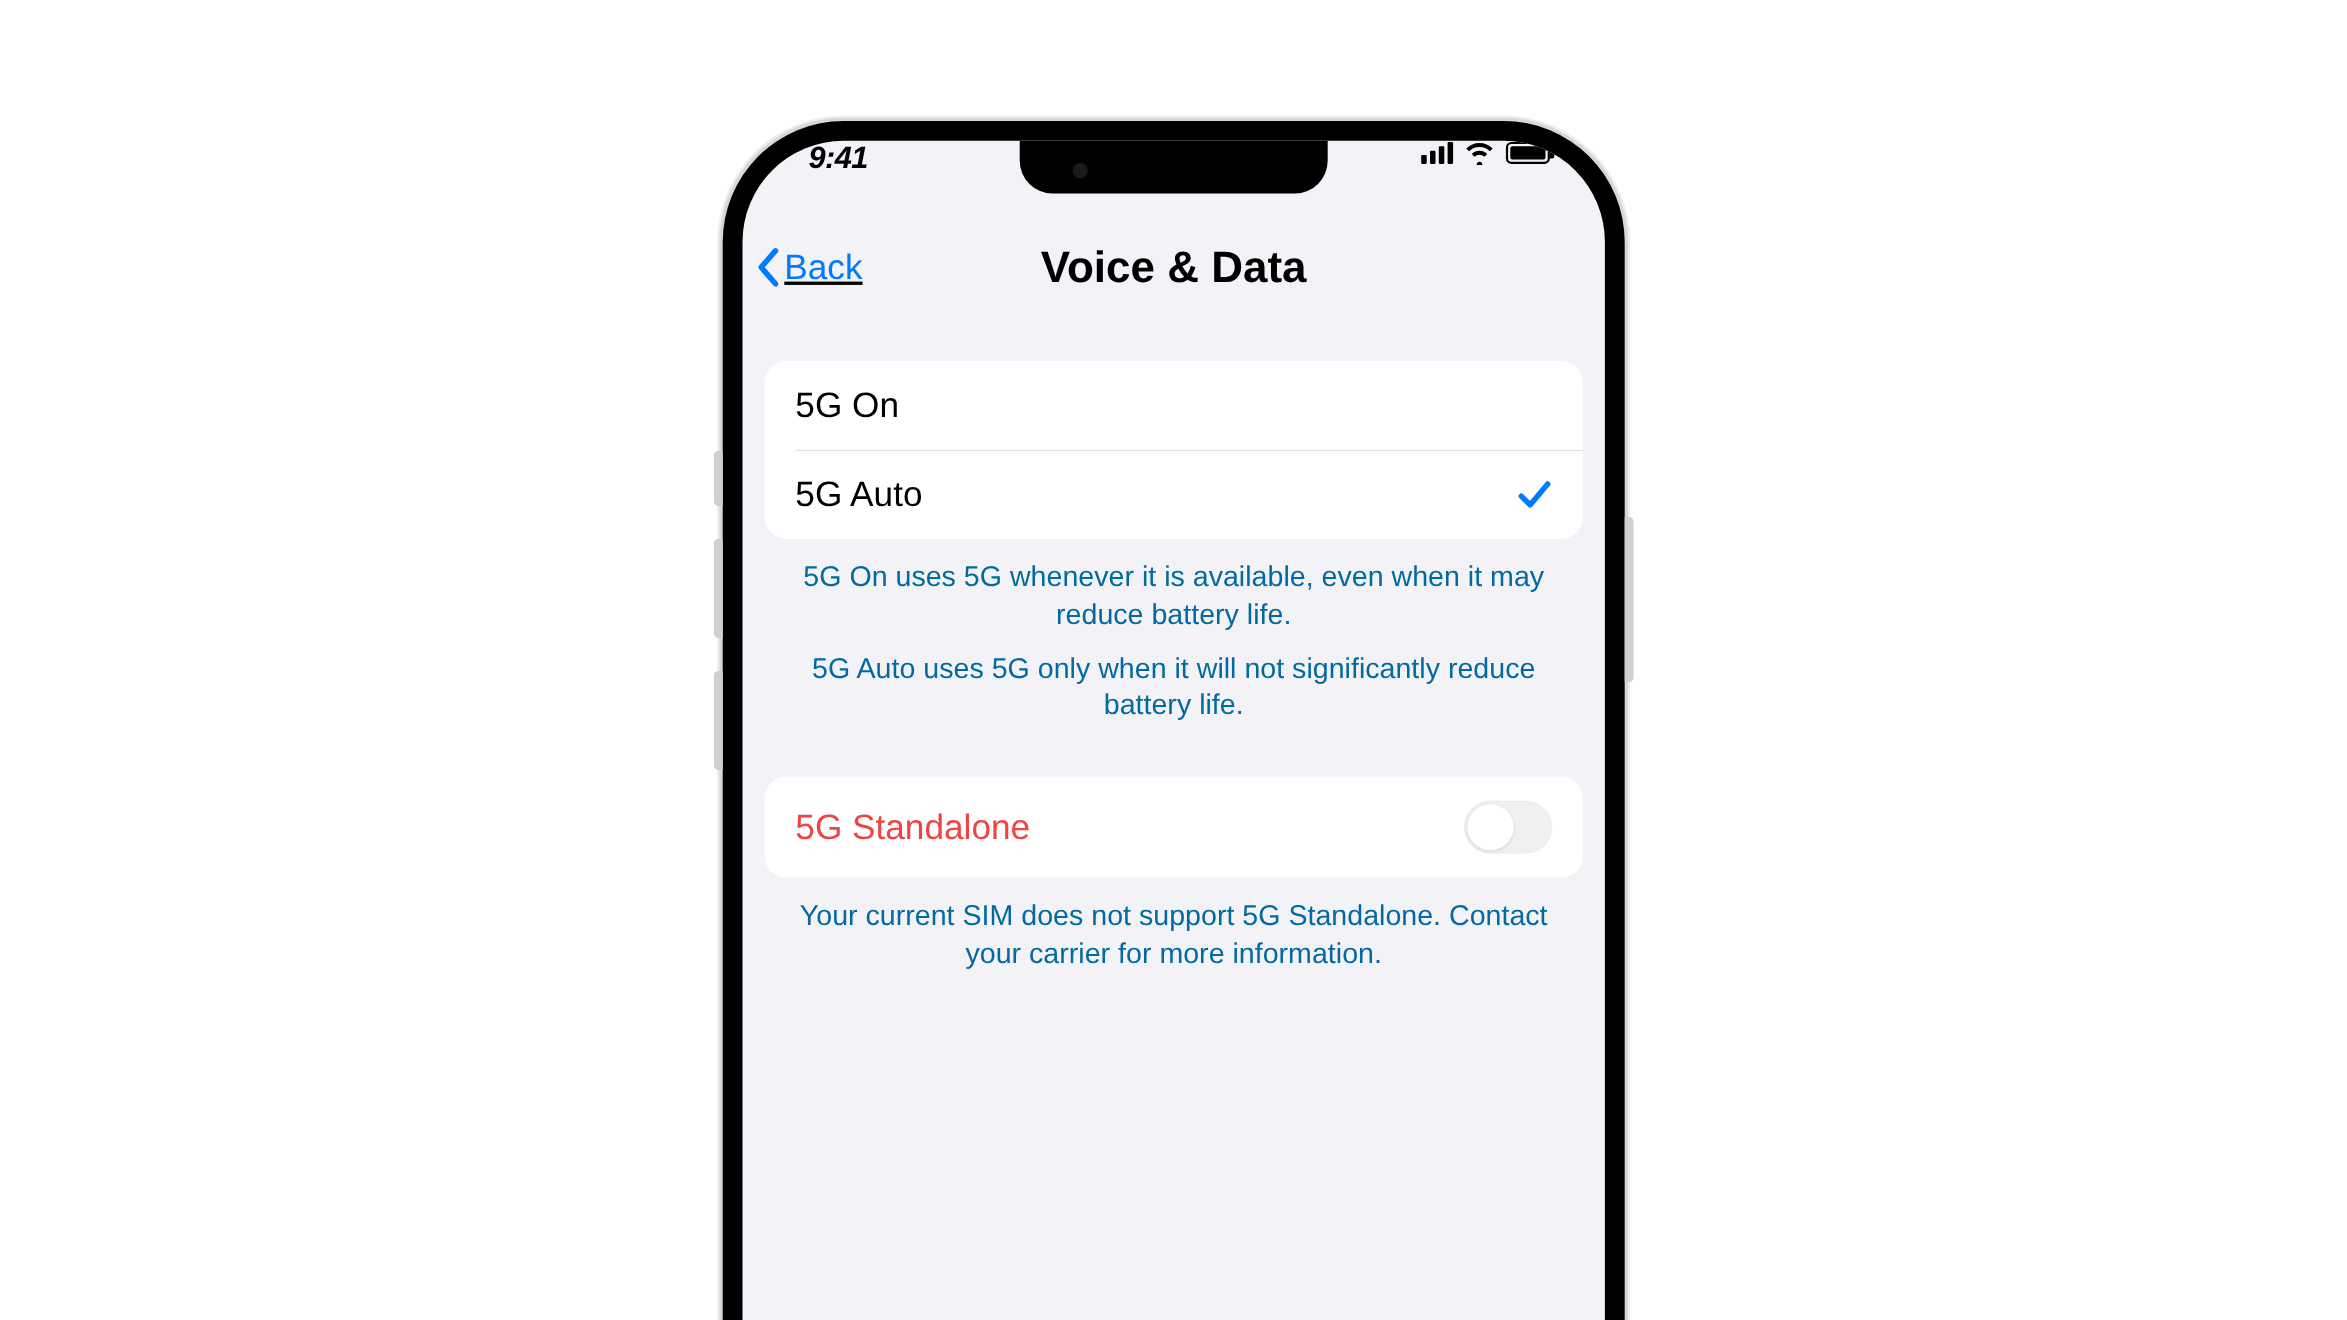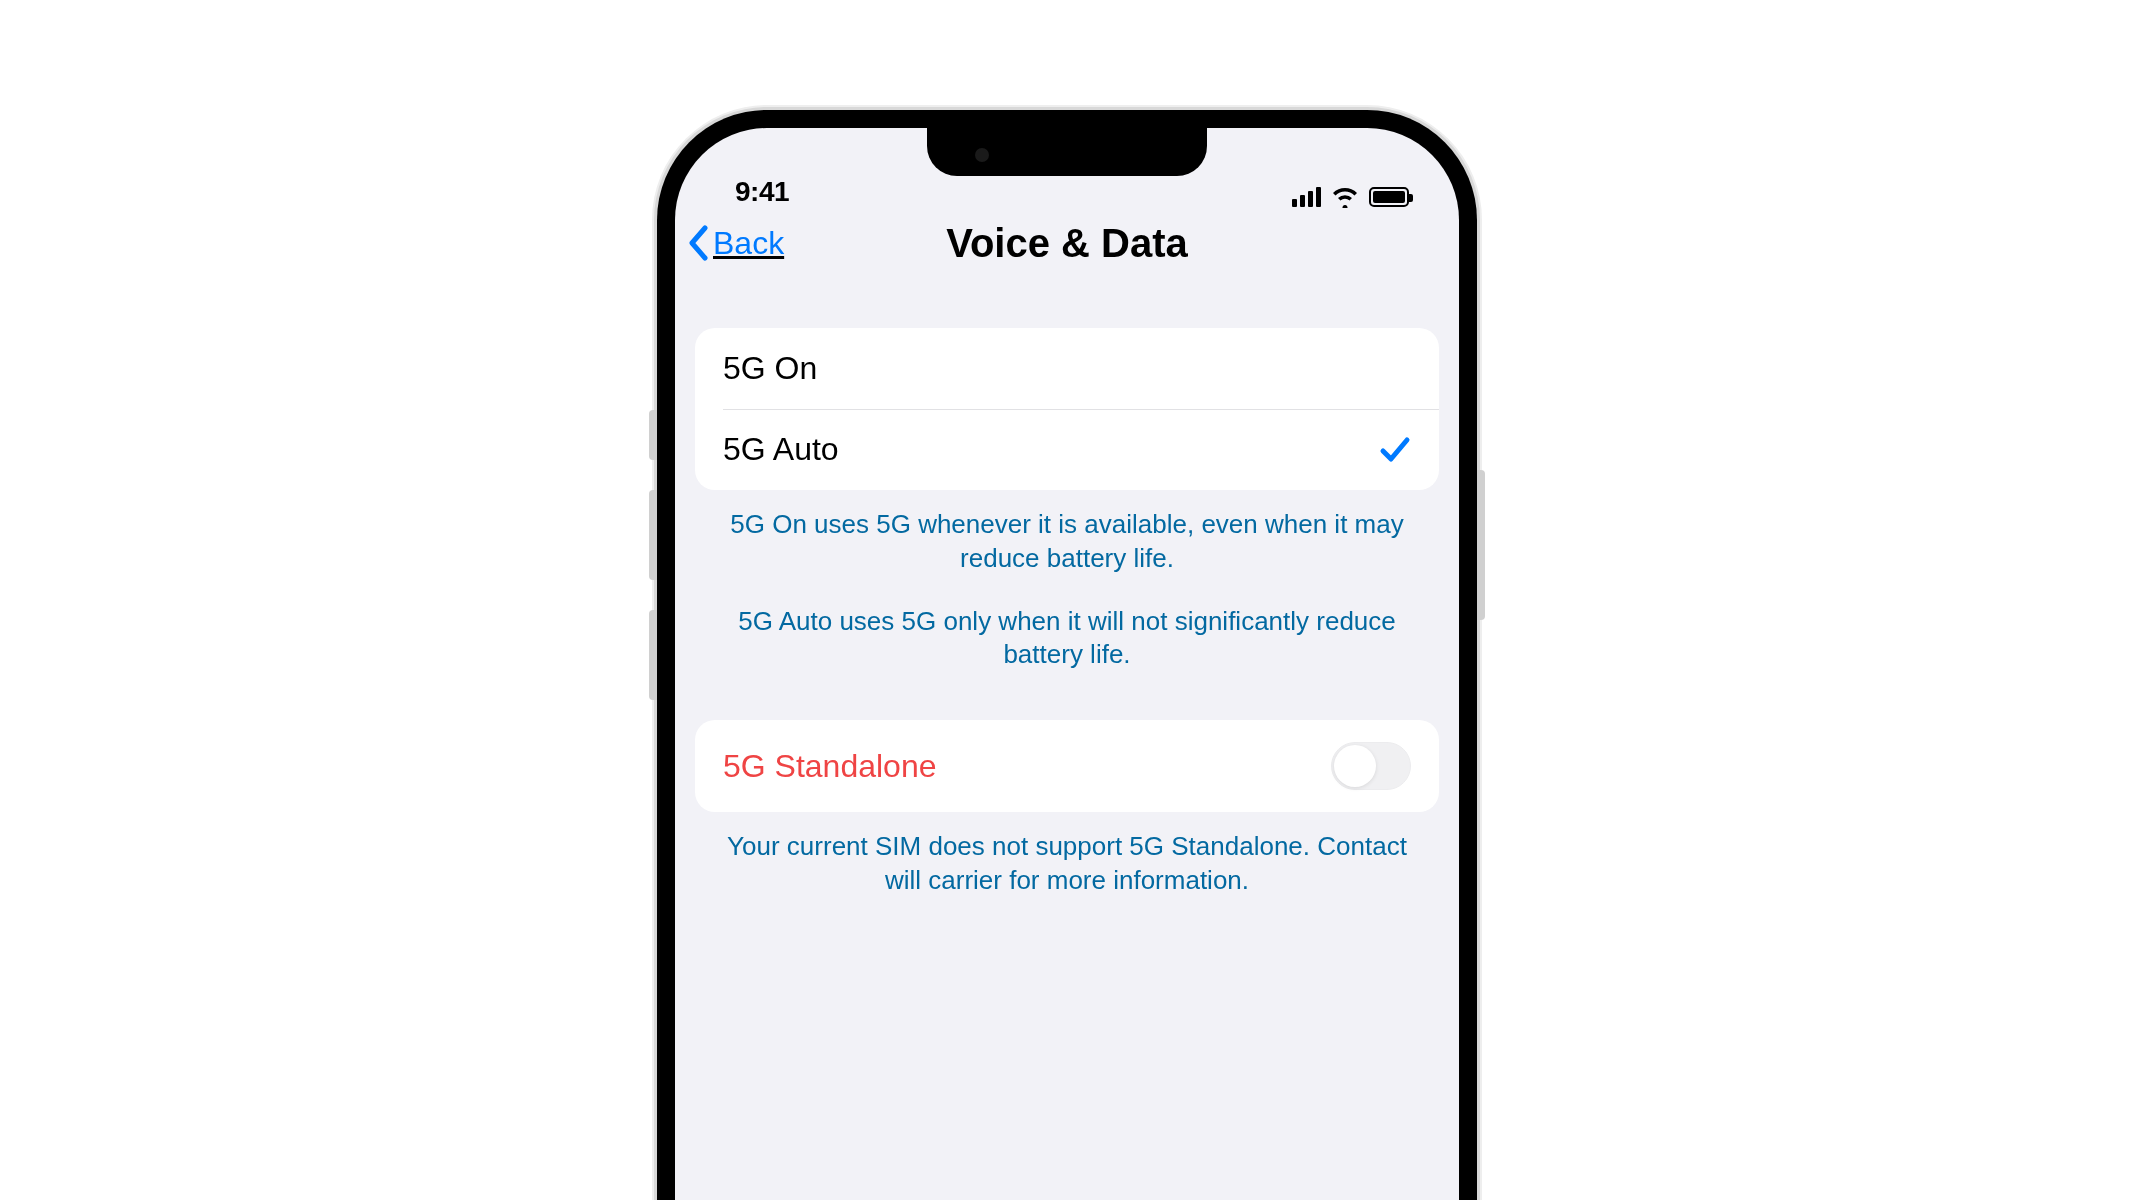--- a/index.html
+++ b/index.html
@@ -71,23 +71,24 @@
       top: 360px;
       width: 8px;
       height: 150px;
       background: #d0d0d0;
       border-radius: 0 4px 4px 0;
     }
     .status-bar {
       height: 80px;
       display: flex;
       justify-content: space-between;
-      align-items: flex-end;
+      align-items: flex-start;
       padding: 0 50px 0 60px;
       position: relative;
+      font-style: italic;
     }
     .status-time {
       font-weight: 700;
       font-size: 28px;
       letter-spacing: -0.5px;
     }
     .status-icons {
       display: flex;
       align-items: center;
       gap: 10px;
@@ -183,21 +184,21 @@
       height: 1px;
       background: #e1e1e4;
     }
     .checkmark svg { display: block; }
     .footer-text {
       padding: 18px 28px 0;
       font-size: 26px;
       line-height: 1.3;
       color: #0369a1;
     }
-    .footer-text p + p { margin-top: 29px; }
+    .footer-text p + p { margin-top: 15px; }
     .list-row.disabled .row-label {
       color: #ef4444;
     }
     .toggle {
       width: 80px;
       height: 48px;
       background: #f0f0f2;
       border-radius: 24px;
       position: relative;
       border: 1px solid #ececee;
@@ -286,18 +287,18 @@
       <div class="list-group">
         <div class="list-row disabled">
           <span class="row-label">5G Standalone</span>
           <div class="toggle">
             <div class="toggle-knob"></div>
           </div>
         </div>
       </div>
 
       <div class="footer-text">
-        <p>Your current SIM does not support 5G Standalone. Contact will carrier for more information.</p>
+        <p>Your current SIM does not support 5G Standalone. Contact your carrier for more information.</p>
       </div>
 
     </div>
   </div>
 </div>
 
 </body></html>

